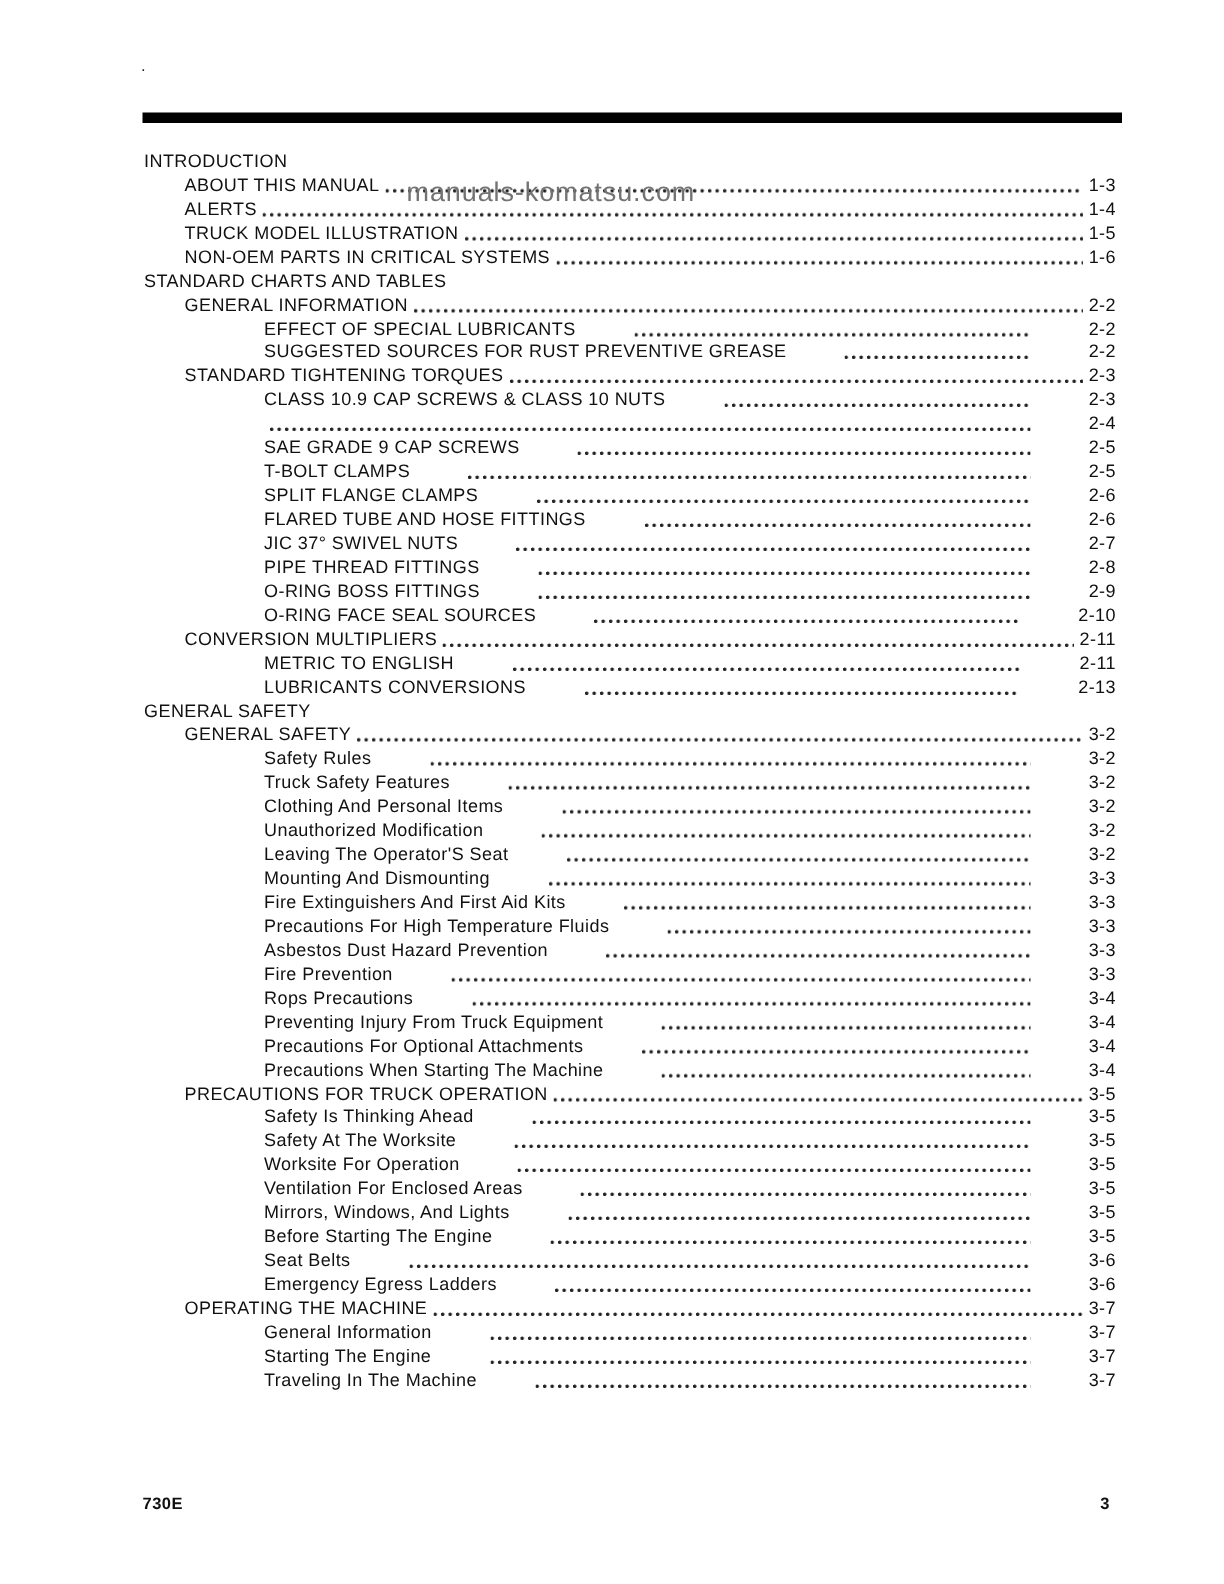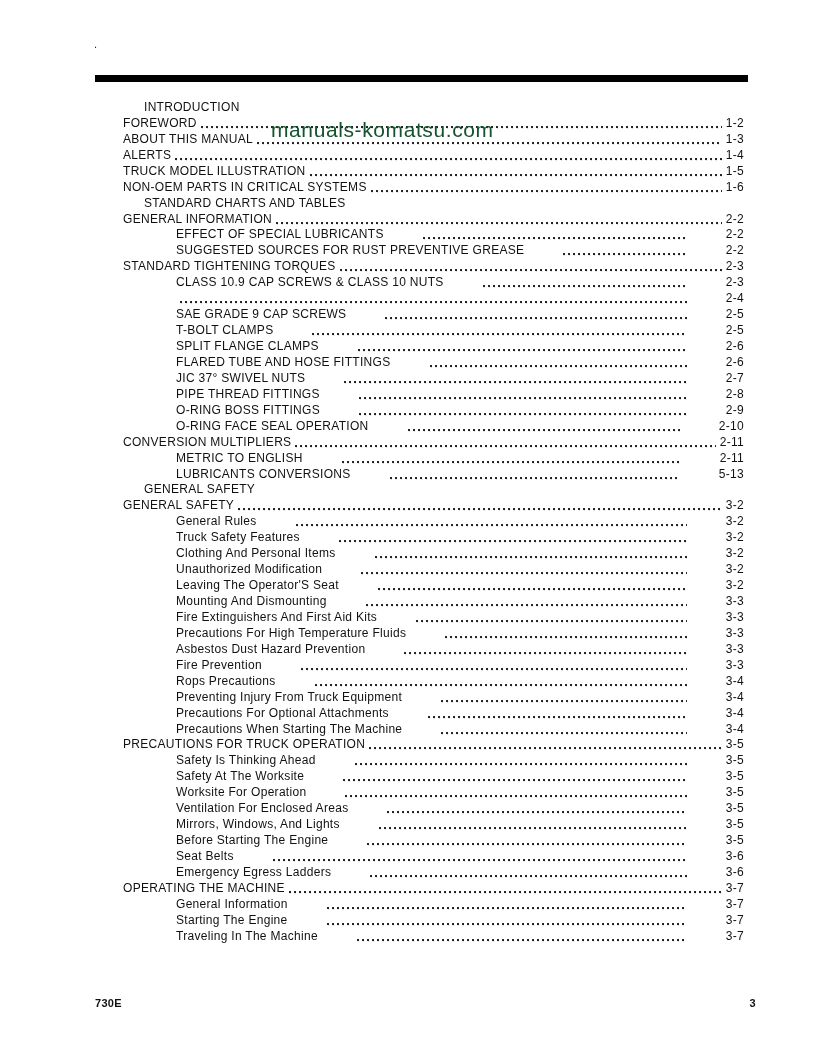--- a/index.html
+++ b/index.html
@@ -38,46 +38,46 @@
     width: 648px;
   }
   .toc-line {
     display: flex;
     align-items: flex-end;
     height: 15.95px;
     font-size: 12px;
     letter-spacing: 0.3px;
     white-space: nowrap;
   }
-  .toc-line.lvl0 { padding-left: 0; margin-left: 48px; }
+  .toc-line.lvl0 { padding-left: 0; }
   .toc-line.lvl1 { padding-left: 27px; }
   .toc-line.lvl2 { padding-left: 80px; gap: 35px; }
   .toc-line .title { flex: 0 0 auto; }
   .toc-line .dots {
     flex: 1 1 auto;
     height: 4px;
     margin: 0 4px 1px 4px;
     background-image: radial-gradient(circle at 1.1px 2.2px, #222 0.9px, rgba(0,0,0,0) 1.45px);
     background-size: 5px 4px;
     background-repeat: repeat-x;
   }
   .toc-line .pagenum { flex: 0 0 auto; }
   .watermark {
     position: absolute;
     left: 271px;
     top: 118px;
-    font-size: 21px;
+    font-size: 18px;
     letter-spacing: 0.6px;
-    color: #14532d;
+    color: #737373;
     z-index: 5;
   }
   .footer {
     position: absolute;
     left: 95px;
-    right: 60px;
+    right: 76px;
     top: 997px;
     display: flex;
     justify-content: space-between;
     font-size: 11px;
     font-weight: bold;
     letter-spacing: 0.3px;
     color: #111;
   }
 </style>
 </head>
@@ -87,25 +87,20 @@
 
   <span class="corner-mark">.</span>
 
   <div class="top-bar"></div>
 
   <div class="toc">
       <div class="toc-line lvl0">
         <span class="title">INTRODUCTION</span>
       </div>
       <div class="toc-line lvl1">
-        <span class="title">FOREWORD</span>
-        <span class="dots"></span>
-        <span class="pagenum">1-2</span>
-      </div>
-      <div class="toc-line lvl1">
         <span class="title">ABOUT THIS MANUAL</span>
         <span class="dots"></span>
         <span class="pagenum">1-3</span>
       </div>
       <div class="toc-line lvl1">
         <span class="title">ALERTS</span>
         <span class="dots"></span>
         <span class="pagenum">1-4</span>
       </div>
       <div class="toc-line lvl1">
@@ -179,49 +174,49 @@
         <span class="title">PIPE THREAD FITTINGS</span>
         <span class="dots"></span>
         <span class="pagenum">2-8</span>
       </div>
       <div class="toc-line lvl2">
         <span class="title">O-RING BOSS FITTINGS</span>
         <span class="dots"></span>
         <span class="pagenum">2-9</span>
       </div>
       <div class="toc-line lvl2">
-        <span class="title">O-RING FACE SEAL OPERATION</span>
+        <span class="title">O-RING FACE SEAL SOURCES</span>
         <span class="dots"></span>
         <span class="pagenum">2-10</span>
       </div>
       <div class="toc-line lvl1">
         <span class="title">CONVERSION MULTIPLIERS</span>
         <span class="dots"></span>
         <span class="pagenum">2-11</span>
       </div>
       <div class="toc-line lvl2">
         <span class="title">METRIC TO ENGLISH</span>
         <span class="dots"></span>
         <span class="pagenum">2-11</span>
       </div>
       <div class="toc-line lvl2">
         <span class="title">LUBRICANTS CONVERSIONS</span>
         <span class="dots"></span>
-        <span class="pagenum">5-13</span>
+        <span class="pagenum">2-13</span>
       </div>
       <div class="toc-line lvl0">
         <span class="title">GENERAL SAFETY</span>
       </div>
       <div class="toc-line lvl1">
         <span class="title">GENERAL SAFETY</span>
         <span class="dots"></span>
         <span class="pagenum">3-2</span>
       </div>
       <div class="toc-line lvl2">
-        <span class="title">General Rules</span>
+        <span class="title">Safety Rules</span>
         <span class="dots"></span>
         <span class="pagenum">3-2</span>
       </div>
       <div class="toc-line lvl2">
         <span class="title">Truck Safety Features</span>
         <span class="dots"></span>
         <span class="pagenum">3-2</span>
       </div>
       <div class="toc-line lvl2">
         <span class="title">Clothing And Personal Items</span>

